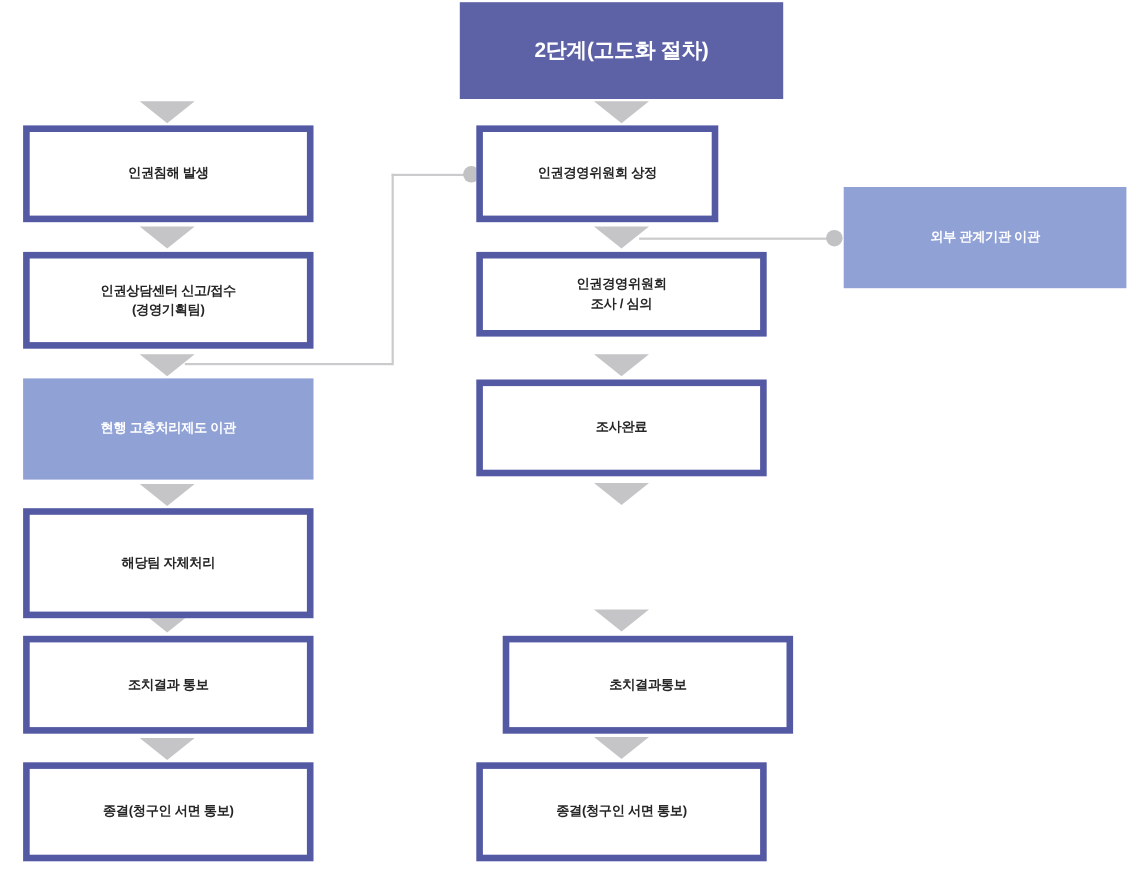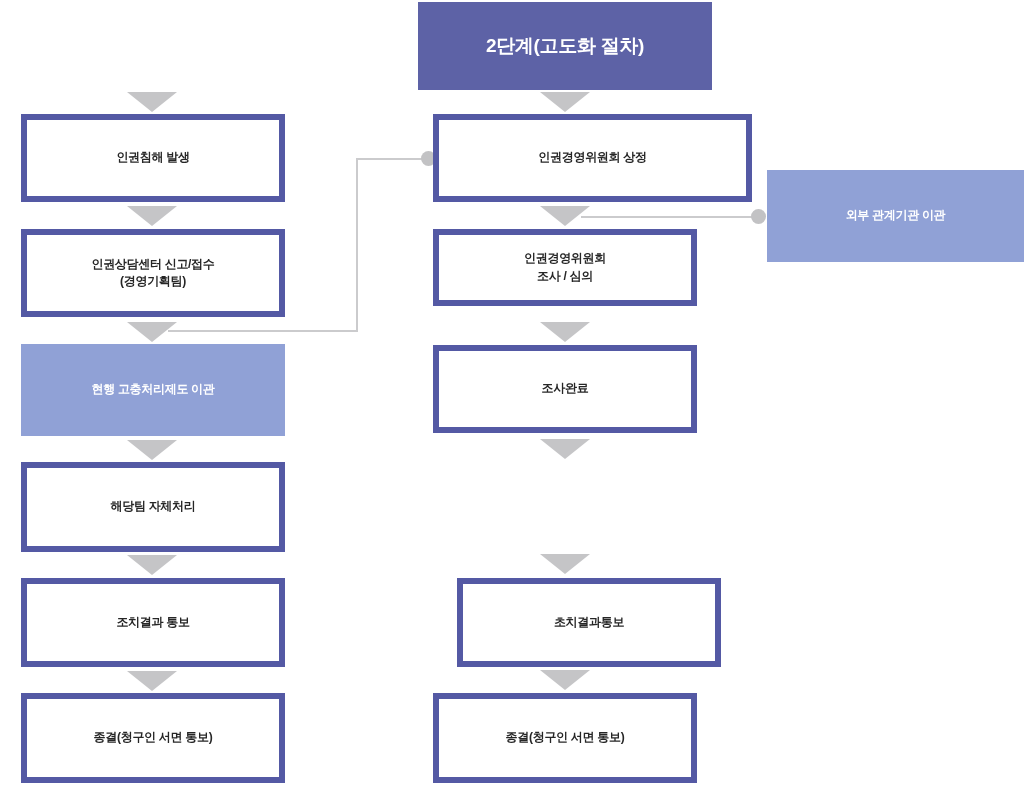--- a/index.html
+++ b/index.html
@@ -70,25 +70,25 @@
     background:var(--dot-gray);
     z-index:1;
   }
   
   .h-left {left:6px;  top:2px; width:292px; height:88px;}
   .h-right{left:418px; top:2px; width:294px; height:88px;}
   
   .l1{left:21px; top:114px; width:264px; height:88px;}
   .l2{left:21px; top:229px; width:264px; height:88px;}
   .l3{left:21px; top:344px; width:264px; height:92px;}
-  .l4{left:21px; top:462px; width:264px; height:90px;}
+  .l4{left:21px; top:462px; width:264px; height:100px;}
   .l5{left:21px; top:578px; width:264px; height:89px;}
   .l6{left:21px; top:693px; width:264px; height:90px;}
   
-  .r1{left:433px; top:114px; width:319px; height:88px;}
+  .r1{left:433px; top:114px; width:220px; height:88px;}
   .r2{left:433px; top:229px; width:264px; height:77px;}
   .r3{left:433px; top:345px; width:264px; height:88px;}
   .r4{left:433px; top:462px; width:264px; height:88px;}
   .r5{left:457px; top:578px; width:264px; height:89px;}
   .r6{left:433px; top:693px; width:264px; height:90px;}
   
   .side{left:767px; top:170px; width:257px; height:92px;}
   
   .la1{left:127px; top:92px;}
   .la2{left:127px; top:206px;}

